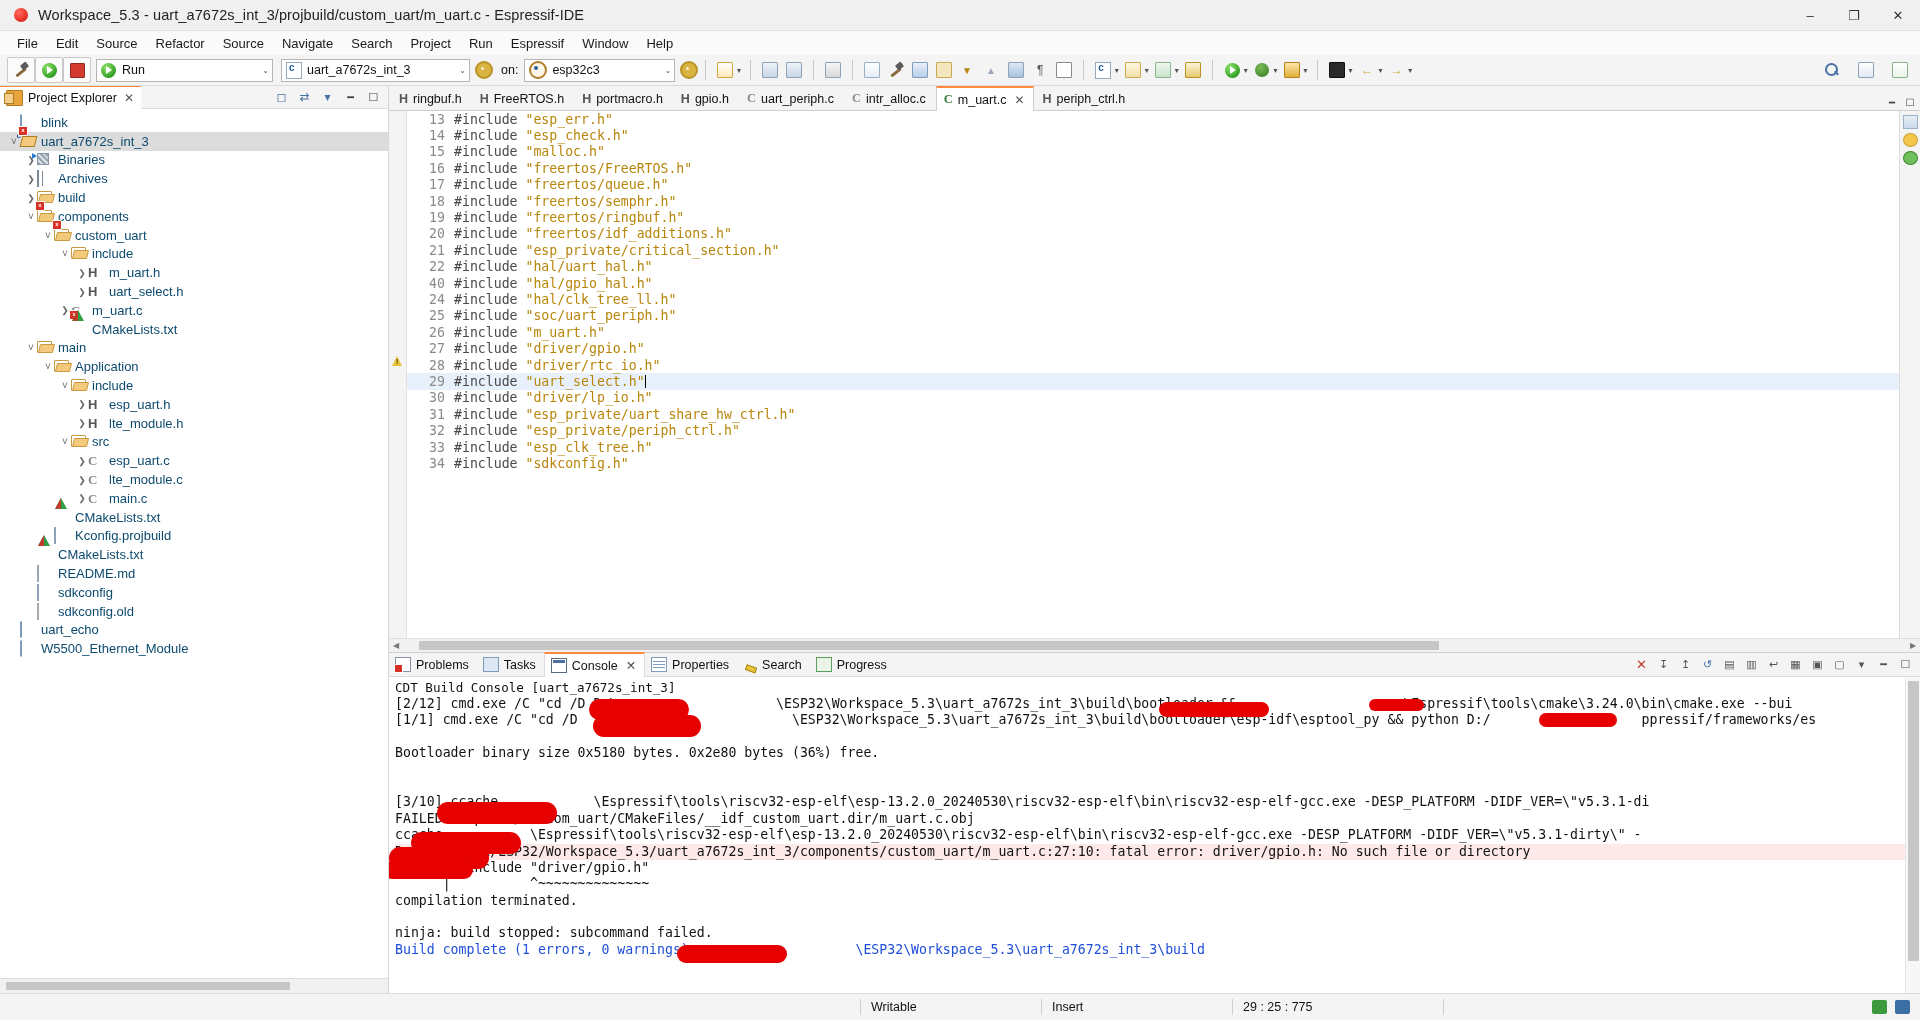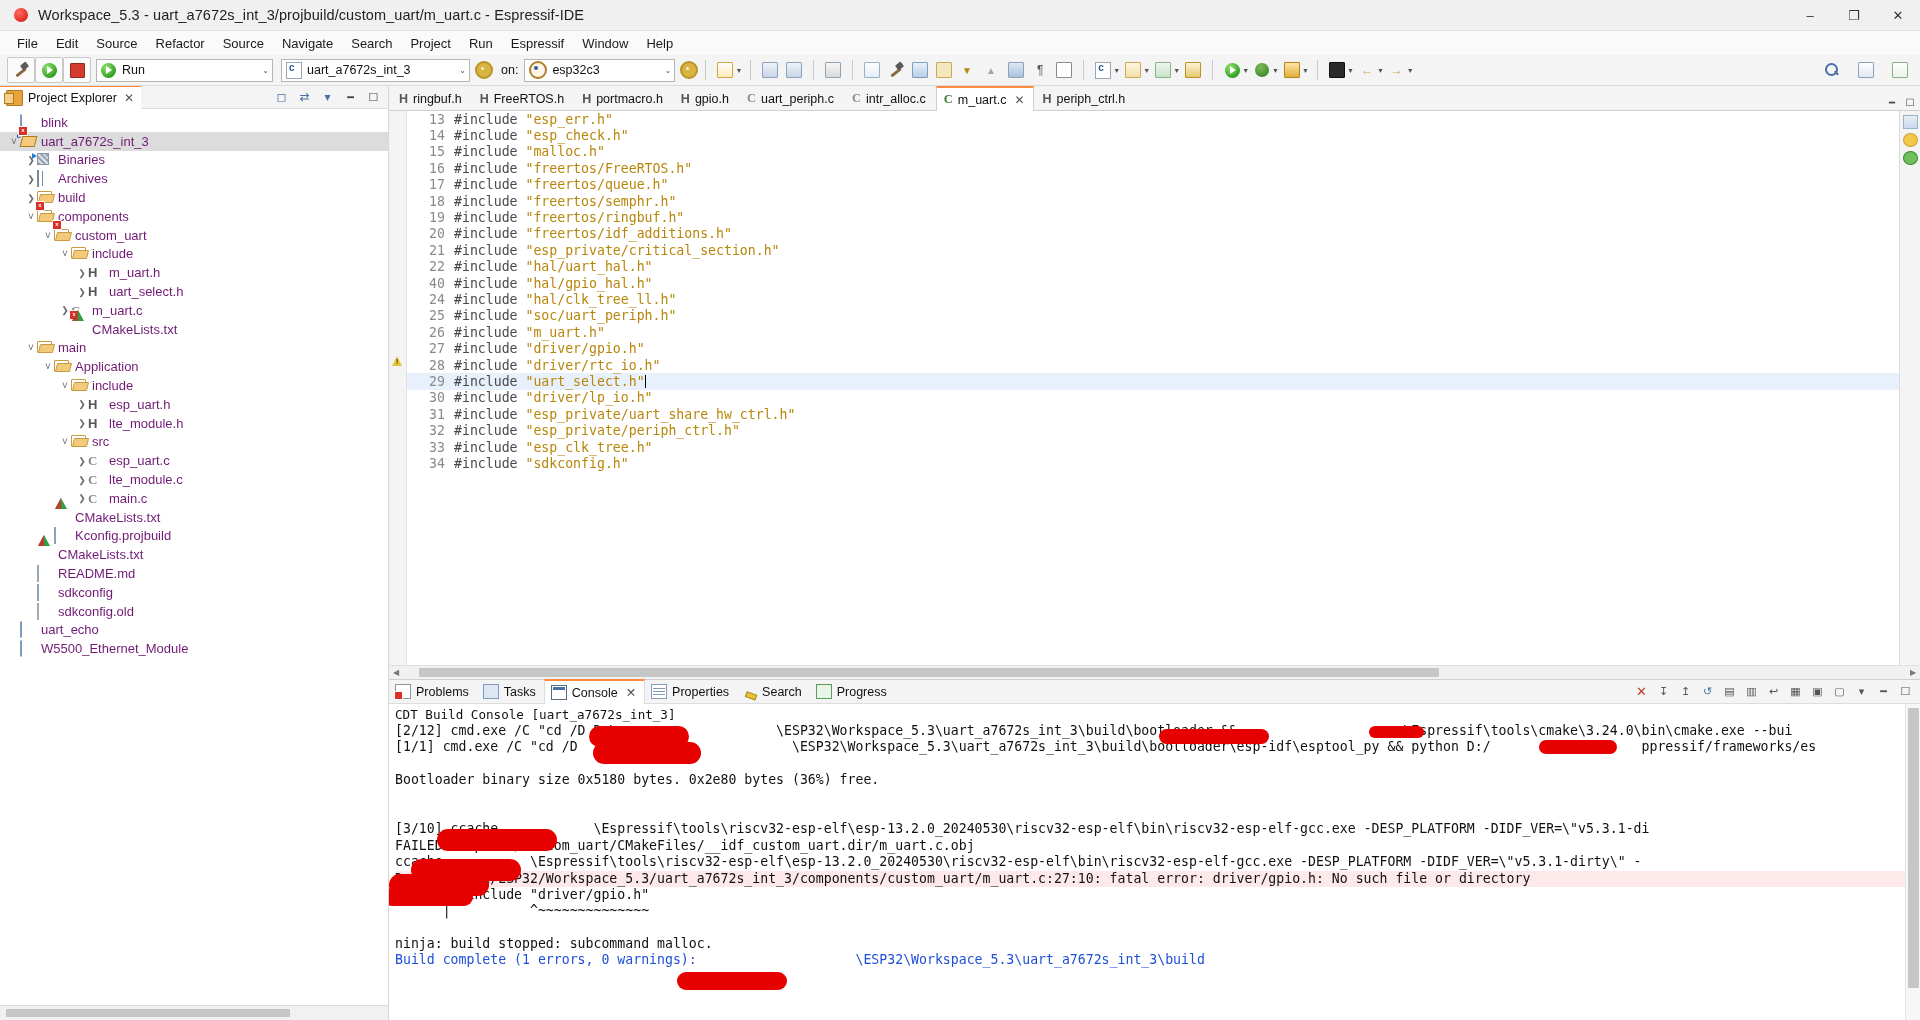--- a/index.html
+++ b/index.html
@@ -79,21 +79,21 @@
   .vt{width:17px;height:16px;display:flex;align-items:center;justify-content:center;font-size:12px;color:#4a6fa5;}
   .vt.min,.vt.max{color:#444;font-size:11px;}
 
   
   .tree{flex:1 1 auto;overflow:hidden;padding-top:4px;background:#fff;font-size:13px;}
   .trow{height:18.8px;display:flex;align-items:center;white-space:nowrap;}
   .trow.selected{background:#dcdcdc;}
   .tw{display:inline-block;width:12px;text-align:center;color:#6a6a6a;font-size:9px;flex:0 0 12px;}
   .tw.open{font-size:10px;}
   .ticon{width:17px;height:15px;margin-right:4px;position:relative;flex:0 0 17px;}
-  .tlabel{font-size:13px;color:#701a75;}
+  .tlabel{font-size:13px;color:#0c4a6e;}
   .f-open{width:15px;height:12px;position:relative;}
   .f-open:before{content:"";position:absolute;left:0;top:1px;width:13px;height:10px;border:1px solid #c79b3e;
      background:#fff;border-radius:1px;}
   .f-open:after{content:"";position:absolute;left:2px;top:4px;width:13px;height:7px;background:#f3c97c;
      border:1px solid #c79b3e;transform:skewX(-14deg);border-radius:1px;}
   .f-blue{width:15px;height:12px;background:linear-gradient(#dbe9f7,#b9d2ea);border:1px solid #7d9cbd;border-radius:2px;}
   .badge-x{position:absolute;left:-2px;bottom:-2px;width:8px;height:8px;background:#d93025;border:1px solid #fff;
      border-radius:1px;color:#fff;font-size:6px;line-height:7px;text-align:center;font-weight:bold;}
   .badge-x:after{content:"x";}
   .h-icon{font-weight:bold;font-size:13px;color:#555;font-family:"Liberation Sans",sans-serif;}
@@ -720,22 +720,23 @@
               <div class="cl"></div>
               <div class="cl">Bootloader binary size 0x5180 bytes. 0x2e80 bytes (36%) free.</div>
               <div class="cl"></div>
               <div class="cl"></div>
               <div class="cl">[3/10] ccache            \Espressif\tools\riscv32-esp-elf\esp-13.2.0_20240530\riscv32-esp-elf\bin\riscv32-esp-elf-gcc.exe -DESP_PLATFORM -DIDF_VER=\"v5.3.1-di</div>
               <div class="cl">FAILED: esp-idf/custom_uart/CMakeFiles/__idf_custom_uart.dir/m_uart.c.obj</div>
               <div class="cl">ccache           \Espressif\tools\riscv32-esp-elf\esp-13.2.0_20240530\riscv32-esp-elf\bin\riscv32-esp-elf-gcc.exe -DESP_PLATFORM -DIDF_VER=\"v5.3.1-dirty\" -</div>
               <div class="cl err">D:/xxxx/xxxx/ESP32/Workspace_5.3/uart_a7672s_int_3/components/custom_uart/m_uart.c:27:10: fatal error: driver/gpio.h: No such file or directory</div>
               <div class="cl">   27 | #include "driver/gpio.h"</div>
               <div class="cl">      |          ^~~~~~~~~~~~~~~</div>
+              <div class="cl">compilation terminated.</div>
               <div class="cl"></div>
-              <div class="cl">ninja: build stopped: subcommand malloc.</div>
+              <div class="cl">ninja: build stopped: subcommand failed.</div>
               <div class="cl blue">Build complete (1 errors, 0 warnings):                    \ESP32\Workspace_5.3\uart_a7672s_int_3\build</div>
             </div>
 
           <div class="blob" style="left:200px;top:22px;width:100px;height:21px"></div>
           <div class="blob" style="left:204px;top:38px;width:108px;height:22px"></div>
           <div class="blob" style="left:770px;top:25px;width:110px;height:15px;border-radius:8px"></div>
           <div class="blob" style="left:1150px;top:36px;width:78px;height:14px;border-radius:7px"></div>
           <div class="blob" style="left:980px;top:22px;width:55px;height:12px;border-radius:6px"></div>
 
           <div class="blob" style="left:48px;top:125px;width:120px;height:22px"></div>
@@ -746,14 +747,28 @@
 
           <div class="cscroll">
             <div class="cthumb" style="top:4px;height:280px"></div>
           </div>
         </div>
       </div>
 
     </div>
   </div>
 
+  <div class="statusbar">
+    <div class="sb-seg" style="width:840px"></div>
+    <div class="sb-div"></div>
+    <div class="sb-seg" style="width:160px">Writable</div>
+    <div class="sb-div"></div>
+    <div class="sb-seg" style="width:170px">Insert</div>
+    <div class="sb-div"></div>
+    <div class="sb-seg" style="width:190px">29 : 25 : 775</div>
+    <div class="sb-div"></div>
+    <div class="sb-right">
+      <div class="sb-ic green"></div>
+      <div class="sb-ic blue"></div>
+    </div>
+  </div>
 
 </div>
 
 </body></html>

